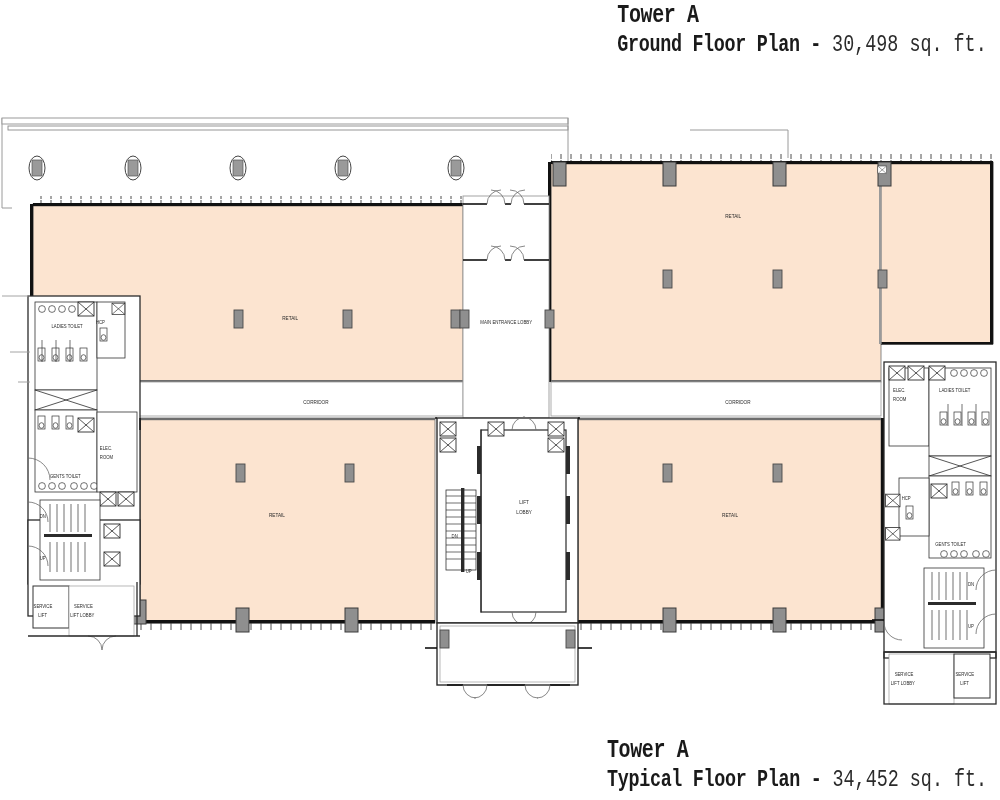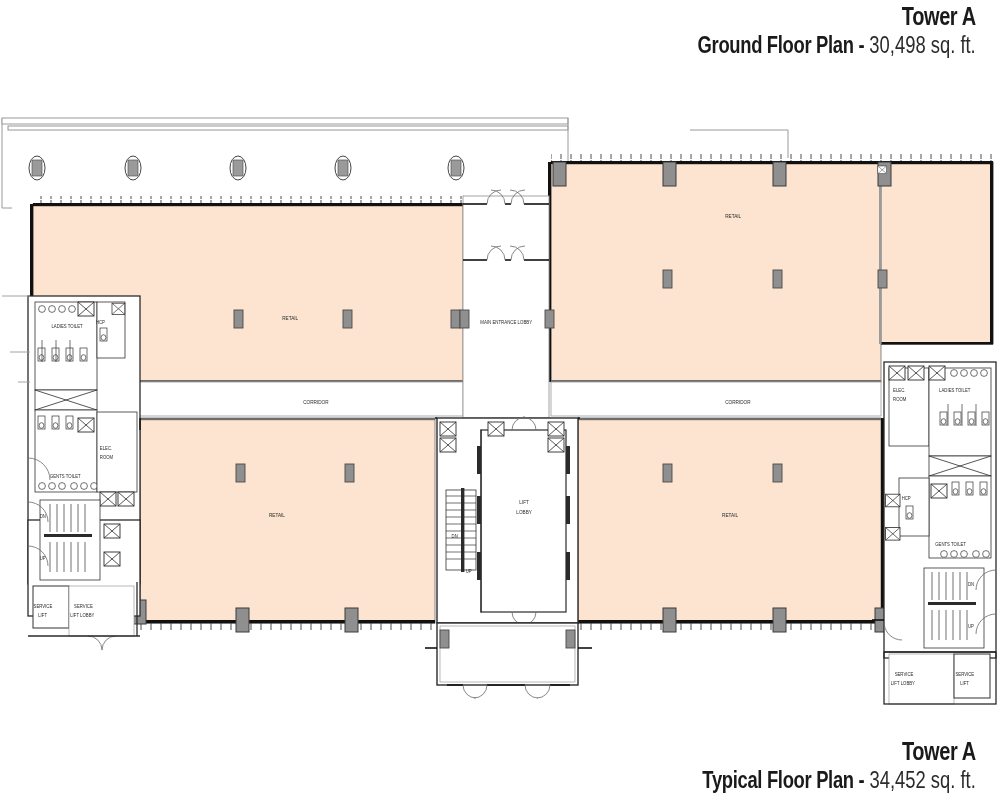--- a/index.html
+++ b/index.html
@@ -1,21 +1,21 @@
 <!DOCTYPE html>
 <html><head>
 <meta charset="utf-8">
 <style>
   html,body{margin:0;padding:0;background:#ffffff;}
   body{width:1000px;height:800px;overflow:hidden;
        font-family:"Liberation Sans", sans-serif;}
   #page{position:relative;width:1000px;height:800px;background:#fff;}
 
-  .title-block{position:absolute;right:24px;text-align:right;
-               font-family:Liberation Sans, sans-serif;color:#1a1a1a;}
+  .title-block{position:absolute;right:13px;
+               font-family:Liberation Mono, monospace;color:#1a1a1a;}
   .title-top{top:2px;}
   .title-bottom{bottom:4px;}
   .tb-tower{font-size:25px;font-weight:700;letter-spacing:-0.5px;line-height:1.15;
             transform:scaleX(0.80);transform-origin:right center;}
   .tb-line2{font-size:23px;line-height:1.3;white-space:nowrap;
             transform:scaleX(0.80);transform-origin:right center;}
   .tb-line2 .bold{font-weight:700;letter-spacing:-0.4px;}
   .tb-line2 .light{font-weight:400;color:#2b2b2b;}
 
   #plan{position:absolute;left:0;top:100px;width:1000px;height:620px;}

